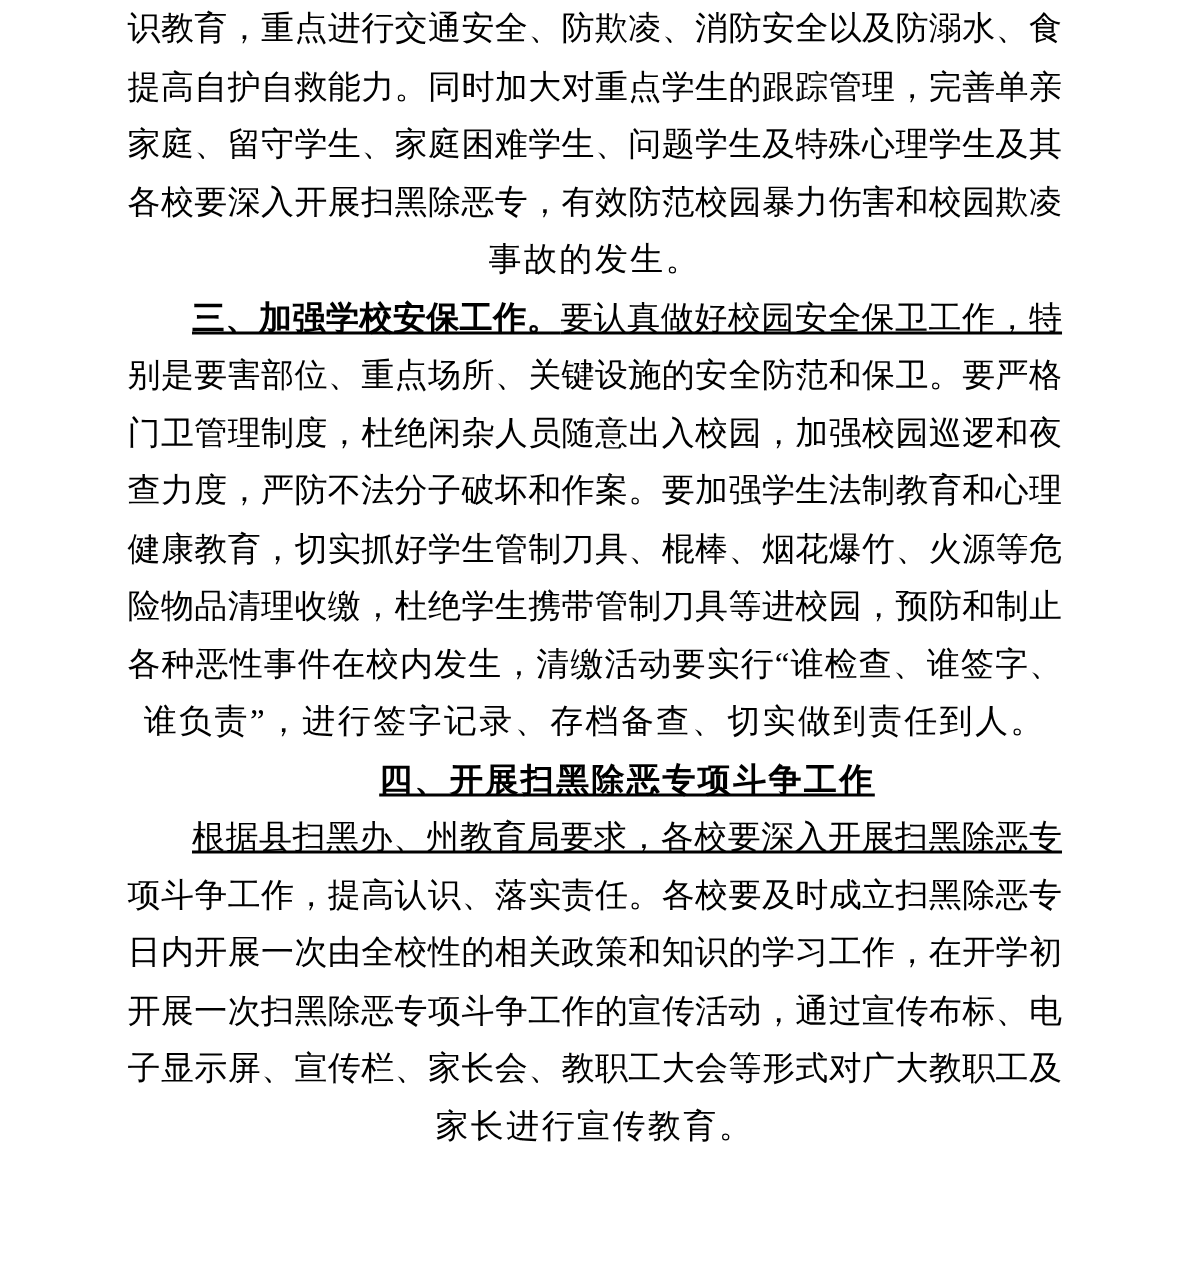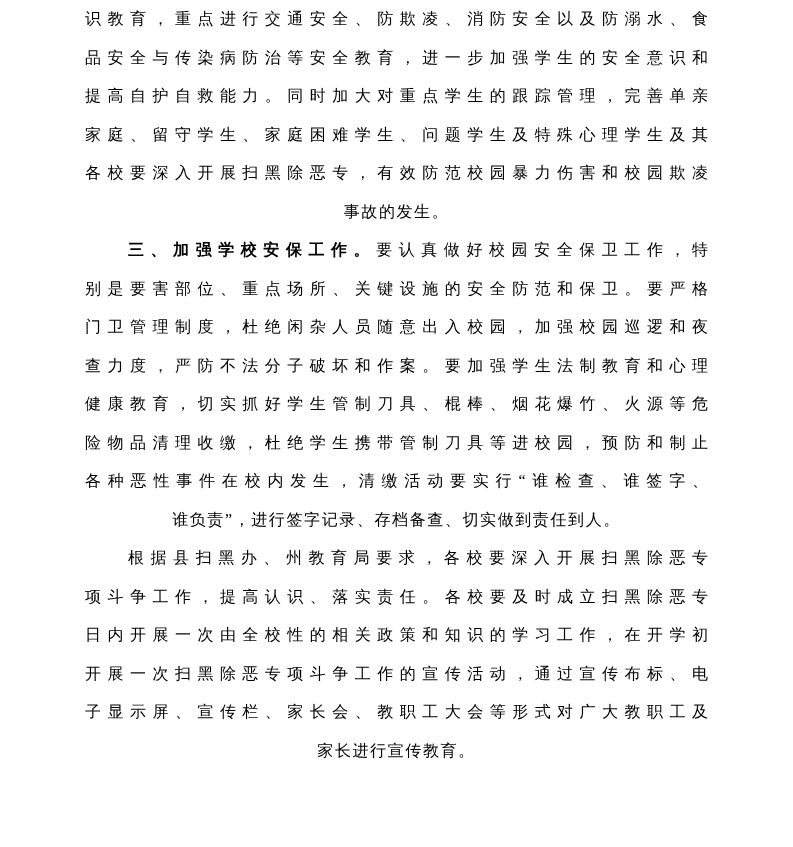--- a/index.html
+++ b/index.html
@@ -18,62 +18,63 @@
     inset: 0;
     background: #ffffff;
   }
   .doc {
     position: absolute;
     top: 0;
     left: 85px;
     width: 623px;
     color: #000000;
     font-family: "Liberation Serif", "DejaVu Serif", serif;
-    font-size: 16px;
+    font-size: 22px;
   }
   .line {
     height: 38.5px;
     line-height: 38.5px;
     letter-spacing: 1.6px;
     white-space: nowrap;
     text-align: center;
   }
   .line.just {
     white-space: normal;
     letter-spacing: 0;
     text-align: justify;
     text-align-last: justify;
     text-justify: inter-character;
   }
   .line.indent {
     text-indent: 43px;
+    text-decoration: underline;
   }
   .bold {
     font-weight: 700;
   }
 </style>
 </head>
 <body>
 
 <div class="page">
   <div class="doc" style="color: rgb(0, 0, 0);">
       <div class="line just"><span>识教育，重点进行交通安全、防欺凌、消防安全以及防溺水、食</span></div>
-      <div class="line just"><span>品安全与传染病防治等安全教育，进一步加强学生的安全意识和</span></div>
       <div class="line just"><span>提高自护自救能力。同时加大对重点学生的跟踪管理，完善单亲</span></div>
       <div class="line just"><span>家庭、留守学生、家庭困难学生、问题学生及特殊心理学生及其</span></div>
       <div class="line just"><span>各校要深入开展扫黑除恶专，有效防范校园暴力伤害和校园欺凌</span></div>
       <div class="line"><span>事故的发生。</span></div>
       <div class="line just indent"><span class="bold">三、加强学校安保工作。</span><span>要认真做好校园安全保卫工作，特</span></div>
       <div class="line just"><span>别是要害部位、重点场所、关键设施的安全防范和保卫。要严格</span></div>
       <div class="line just"><span>门卫管理制度，杜绝闲杂人员随意出入校园，加强校园巡逻和夜</span></div>
       <div class="line just"><span>查力度，严防不法分子破坏和作案。要加强学生法制教育和心理</span></div>
       <div class="line just"><span>健康教育，切实抓好学生管制刀具、棍棒、烟花爆竹、火源等危</span></div>
       <div class="line just"><span>险物品清理收缴，杜绝学生携带管制刀具等进校园，预防和制止</span></div>
       <div class="line just"><span>各种恶性事件在校内发生，清缴活动要实行“谁检查、谁签字、</span></div>
       <div class="line"><span>谁负责”，进行签字记录、存档备查、切实做到责任到人。</span></div>
+      <div class="line indent"><span class="bold">四、开展扫黑除恶专项斗争工作</span></div>
       <div class="line just indent"><span>根据县扫黑办、州教育局要求，各校要深入开展扫黑除恶专</span></div>
       <div class="line just"><span>项斗争工作，提高认识、落实责任。各校要及时成立扫黑除恶专</span></div>
       <div class="line just"><span>日内开展一次由全校性的相关政策和知识的学习工作，在开学初</span></div>
       <div class="line just"><span>开展一次扫黑除恶专项斗争工作的宣传活动，通过宣传布标、电</span></div>
       <div class="line just"><span>子显示屏、宣传栏、家长会、教职工大会等形式对广大教职工及</span></div>
       <div class="line"><span>家长进行宣传教育。</span></div>
     </div>
 </div>
 
 </body></html>

